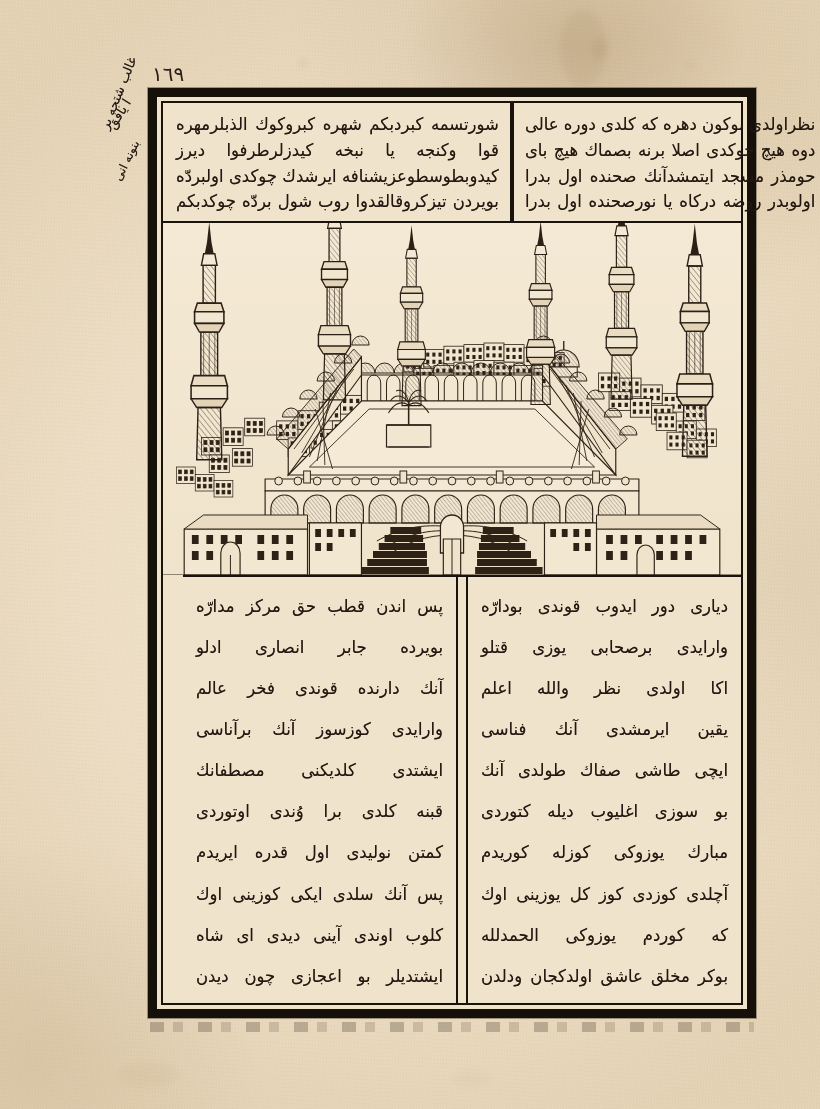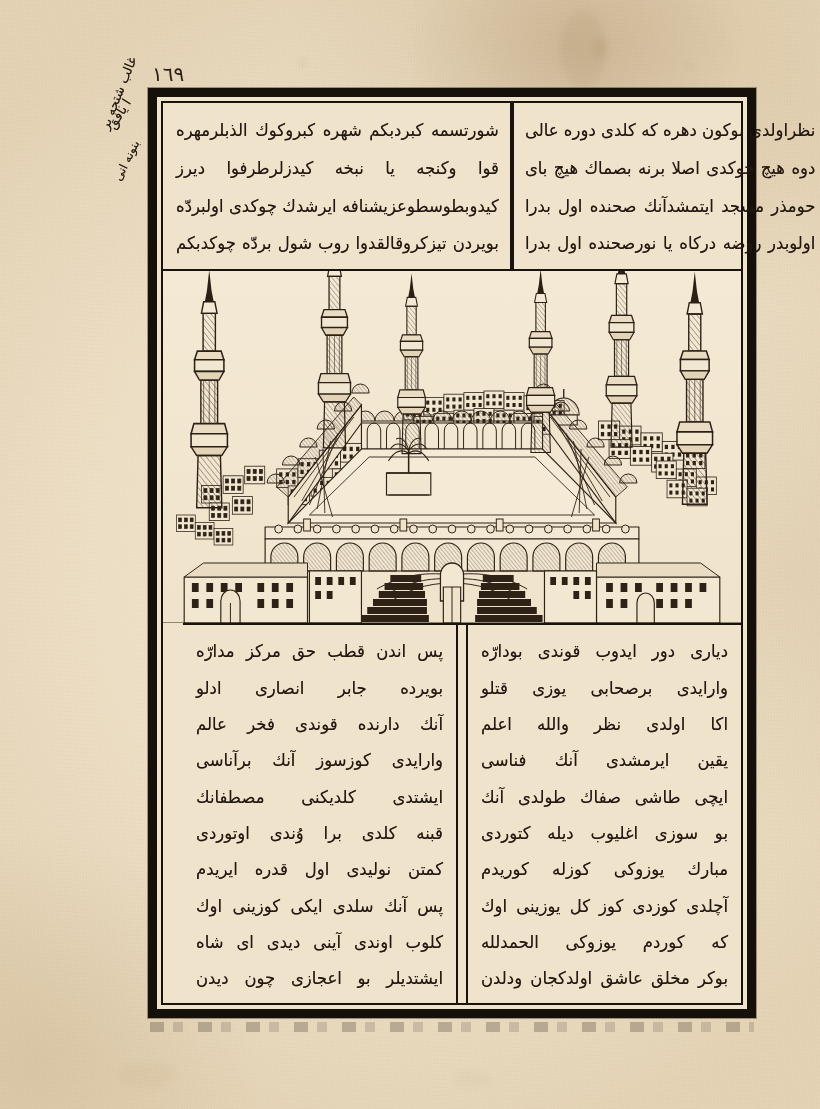--- a/index.html
+++ b/index.html
@@ -70,21 +70,21 @@
     opacity:.45;
     background:
       repeating-linear-gradient(90deg,
         rgba(40,30,20,.55) 0 14px, rgba(40,30,20,0) 14px 23px,
         rgba(40,30,20,.35) 23px 33px, rgba(40,30,20,0) 33px 48px);
     filter:blur(.7px);
   }
 
   
   .textblock{display:flex;box-sizing:border-box;}
-  .textblock.top{height:168px;border-bottom:2px solid #1a120c;}
+  .textblock.top{height:120px;border-bottom:2px solid #1a120c;}
   .textblock.bottom{flex:1;border-top:2px solid #1a120c;margin-left:20px;}
 
   .col{
     flex:1;position:relative;box-sizing:border-box;
     padding:9px 13px 6px 13px;
     display:flex;flex-direction:column;justify-content:space-around;
   }
   .col.right-col{border-left:none;}
   .gutter{
     width:12px;position:relative;

